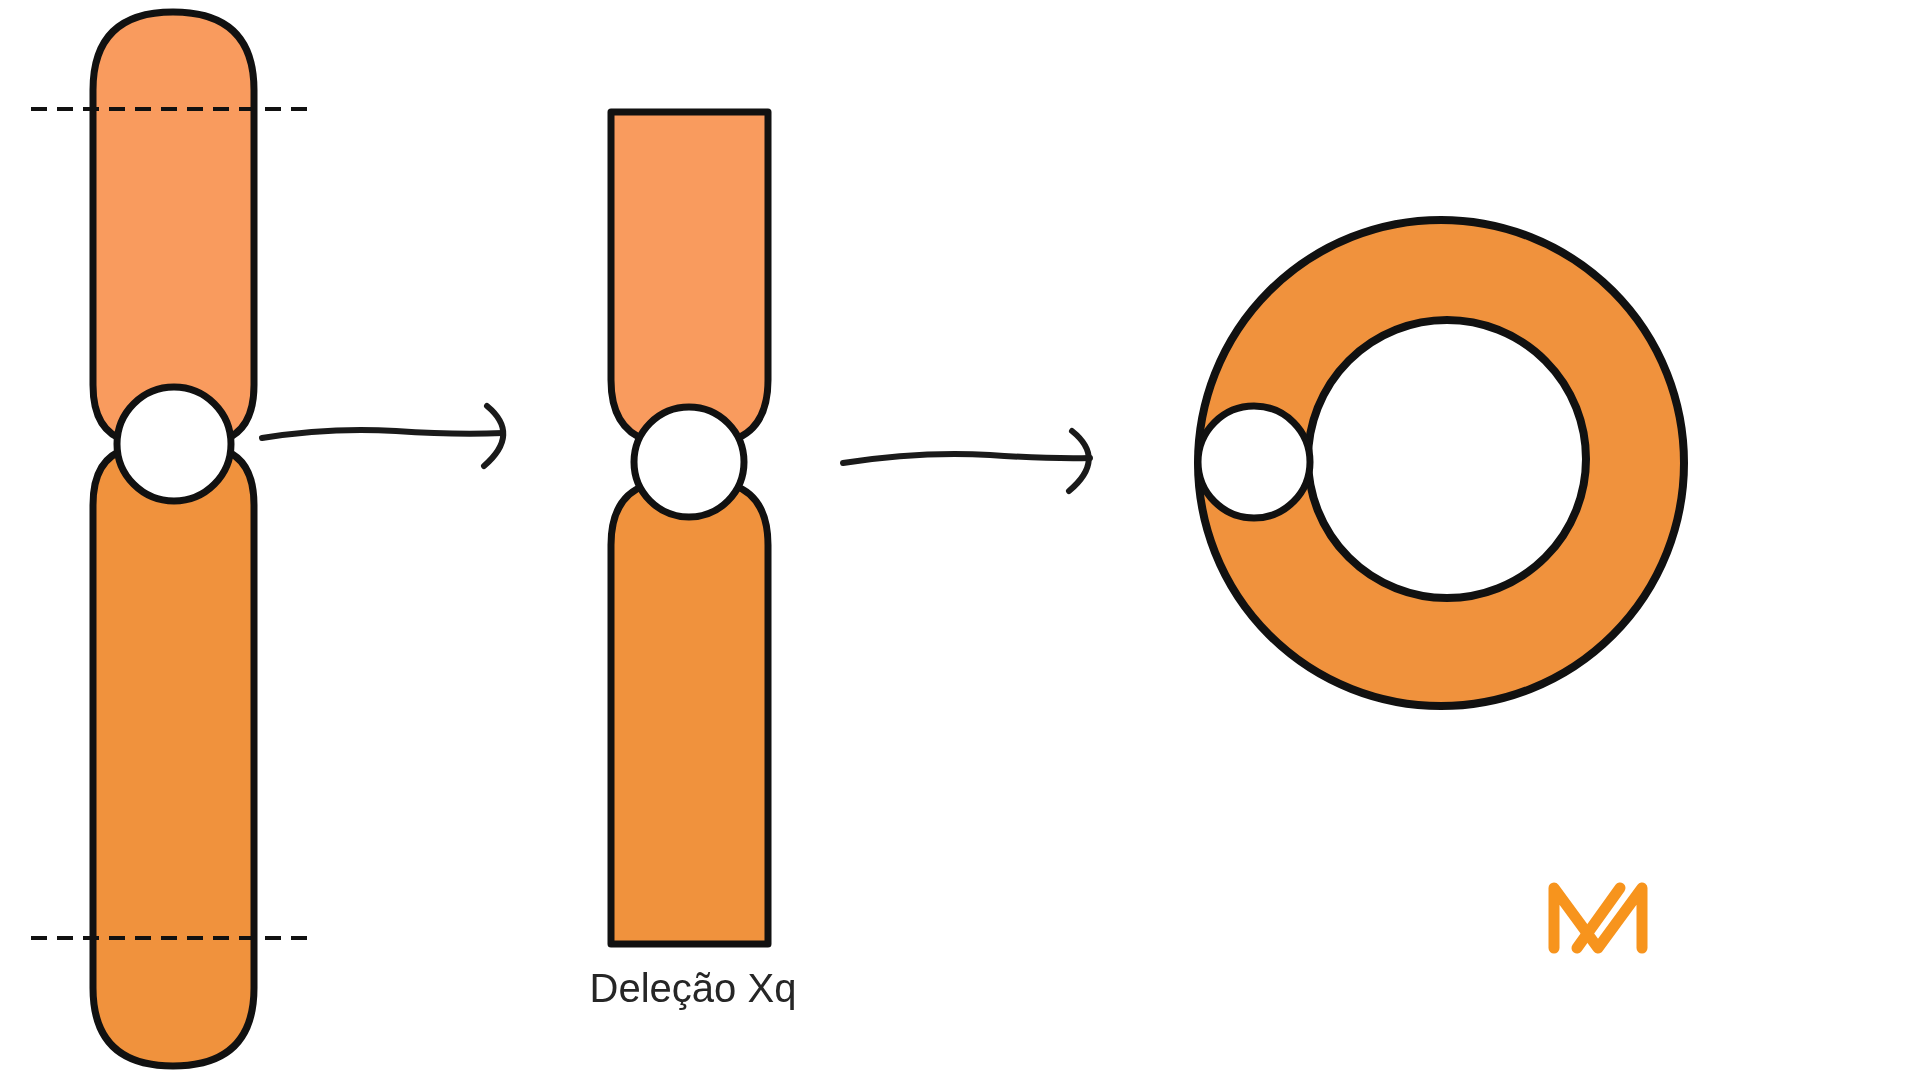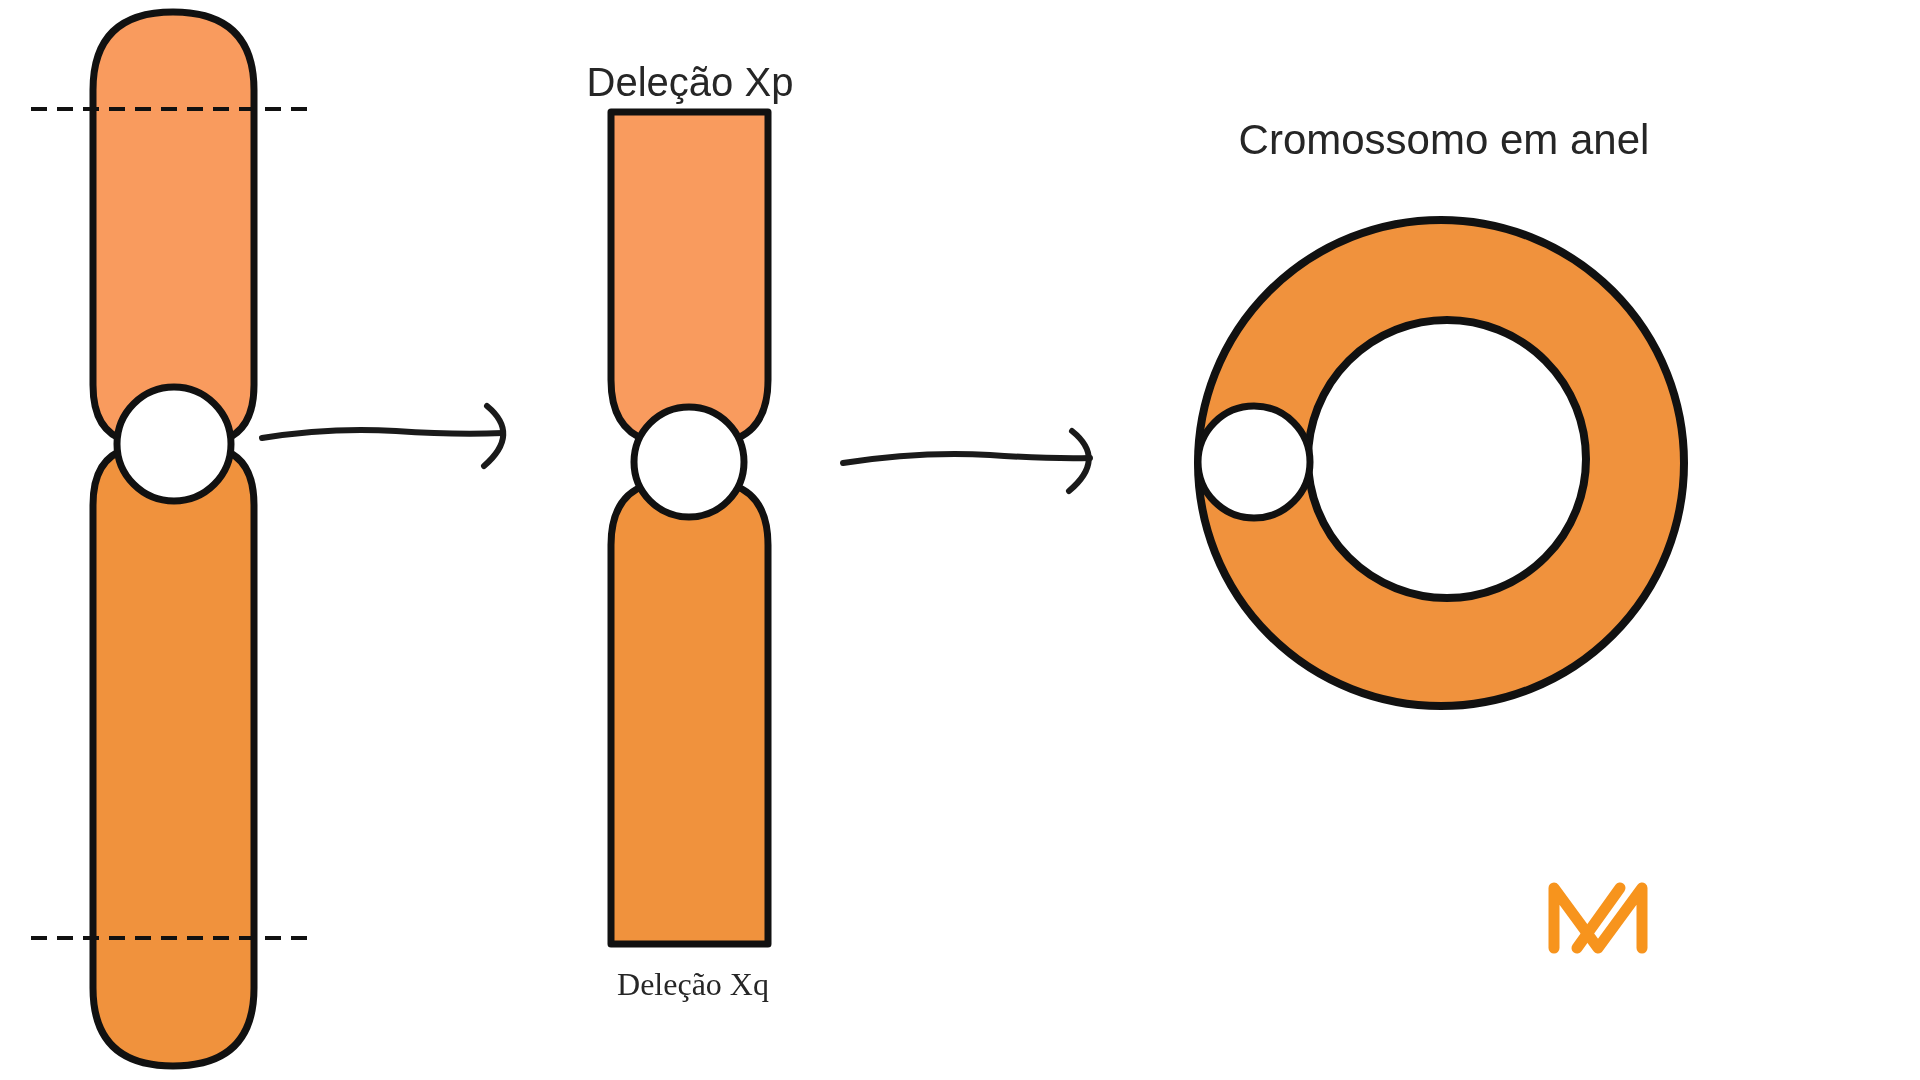--- a/index.html
+++ b/index.html
@@ -15,21 +15,21 @@
     overflow: hidden;
   }
   .canvas > svg { position: absolute; left: 0; top: 0; }
   .label {
     position: absolute;
     text-align: center;
     color: #262626;
     white-space: nowrap;
   }
   .label-xp  { left: 540px;  top: 60px;  width: 300px; font-size: 40px; }
-  .label-xq  { left: 543px;  top: 966px; width: 300px; font-size: 32px; font-family: Liberation Serif, serif; }
+  .label-xq  { left: 543px;  top: 966px; width: 300px; font-size: 40px; }
   .label-ring{ left: 1194px; top: 116px; width: 500px; font-size: 42px; }
   .logo-text {
     position: absolute;
     left: 1494px; top: 970px; width: 210px;
     text-align: center;
     font-size: 41px;
     letter-spacing: 0.5px;
   }
   .logo-we   { color: #97A0A8; font-weight: 400; }
   .logo-meds { color: #4C565F; font-weight: 700; }
@@ -76,20 +76,18 @@
       <circle cx="1447" cy="459" r="139" stroke="#111111" stroke-width="8" fill="#FFFFFF"></circle>
       <circle cx="1254" cy="462" r="56" stroke="#111111" stroke-width="7" fill="#FFFFFF"></circle>
     </g>
 
     <g fill="none" stroke-linecap="round" stroke-linejoin="round">
       <path stroke-width="11" d="M 1554 948 L 1554 888 L 1598 948 L 1642 888 L 1642 948" stroke="#F7941D"></path>
       <path stroke-width="11" d="M 1577 948 L 1620 888" stroke="#F7941D"></path>
     </g>
   </svg>
 
-  <div class="label label-xp">Deleção Xp</div>
 
   <div class="label label-xq">Deleção Xq</div>
 
-  <div class="label label-ring">Cromossomo em anel</div>
 
 
 </div>
 
 </body></html>

